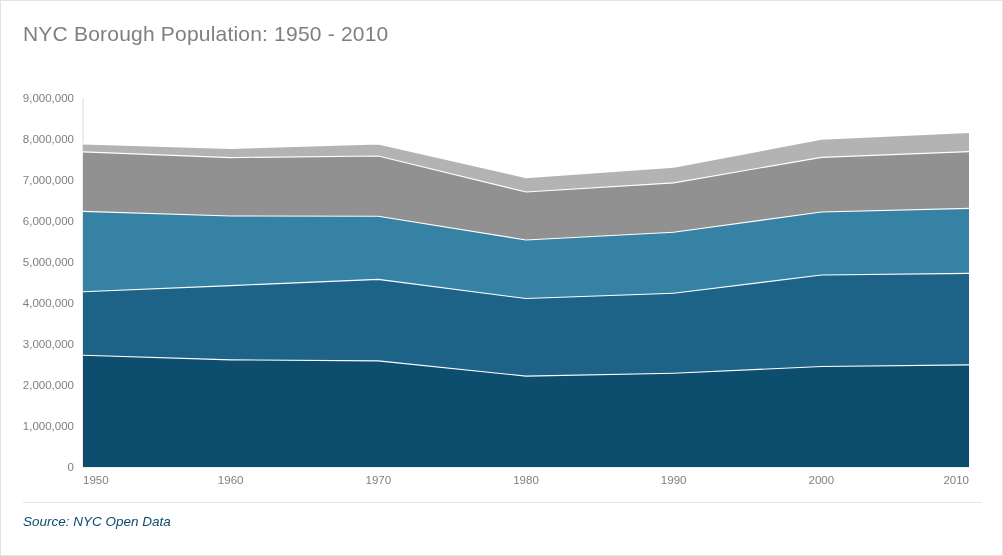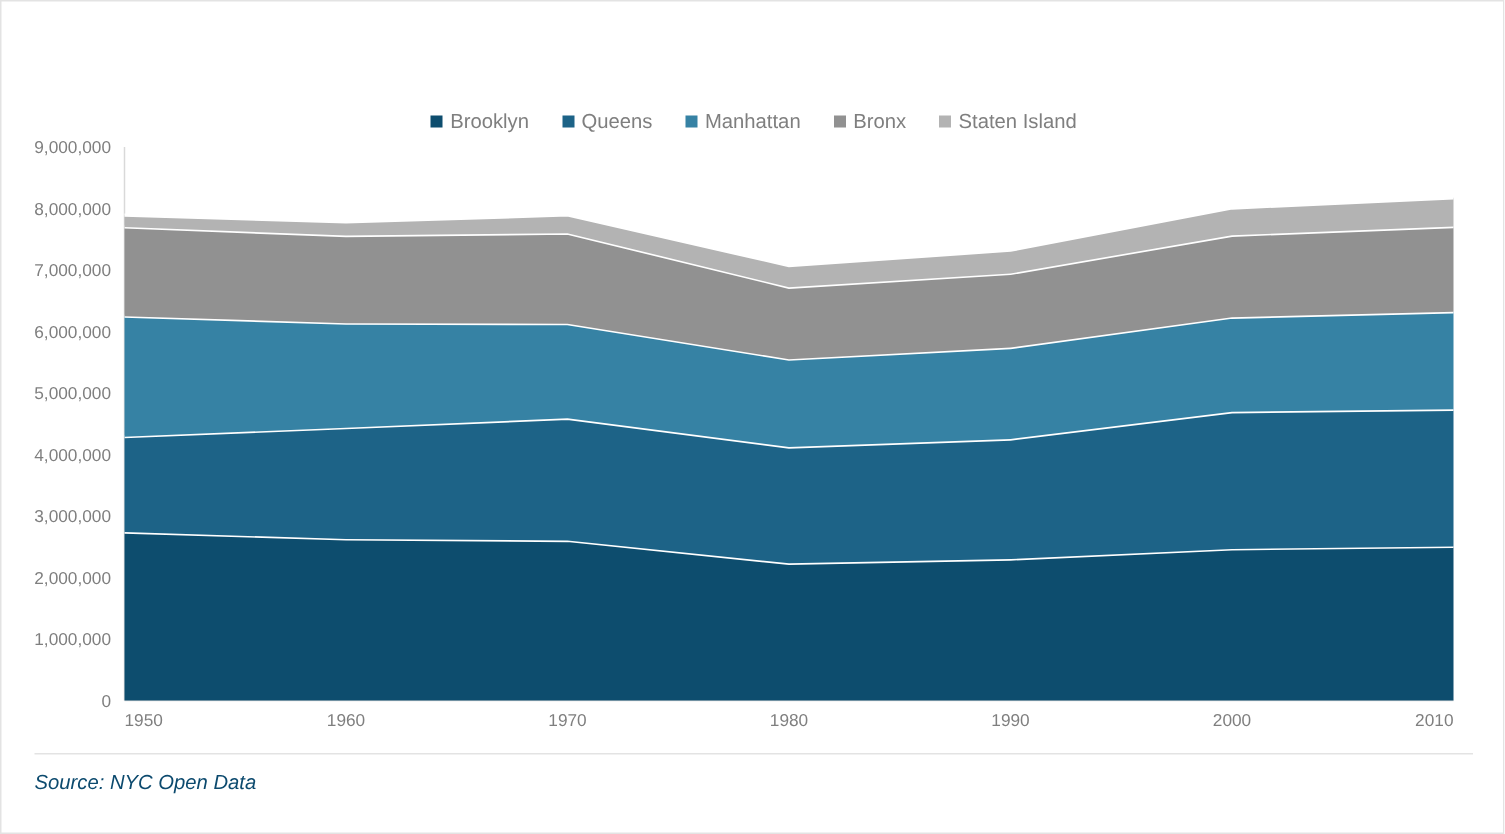--- a/index.html
+++ b/index.html
@@ -95,43 +95,22 @@
     font-style: italic;
     color: #0c4a6e;
     white-space: nowrap;
   }
 </style>
 </head>
 <body>
 
 <div id="frame">
 
+  <div id="chart-title">NYC Borough Population: 1950 - 2010</div>
 
-  <div id="legend">
-      <div class="legend-item">
-        <span class="legend-swatch" style="background: rgb(13, 77, 110);"></span>
-        <span class="legend-label">Brooklyn</span>
-      </div>
-      <div class="legend-item">
-        <span class="legend-swatch" style="background: rgb(29, 99, 135);"></span>
-        <span class="legend-label">Queens</span>
-      </div>
-      <div class="legend-item">
-        <span class="legend-swatch" style="background: rgb(54, 130, 164);"></span>
-        <span class="legend-label">Manhattan</span>
-      </div>
-      <div class="legend-item">
-        <span class="legend-swatch" style="background: rgb(145, 145, 145);"></span>
-        <span class="legend-label">Bronx</span>
-      </div>
-      <div class="legend-item">
-        <span class="legend-swatch" style="background: rgb(179, 179, 179);"></span>
-        <span class="legend-label">Staten Island</span>
-      </div>
-    </div>
 
   <div id="plot-wrap">
     <svg id="plot-svg" width="1003" height="556">
         <text x="73" y="470" class="ytick-label">0</text>
         <text x="73" y="429" class="ytick-label">1,000,000</text>
         <text x="73" y="388" class="ytick-label">2,000,000</text>
         <text x="73" y="347" class="ytick-label">3,000,000</text>
         <text x="73" y="306" class="ytick-label">4,000,000</text>
         <text x="73" y="265" class="ytick-label">5,000,000</text>
         <text x="73" y="224" class="ytick-label">6,000,000</text>

